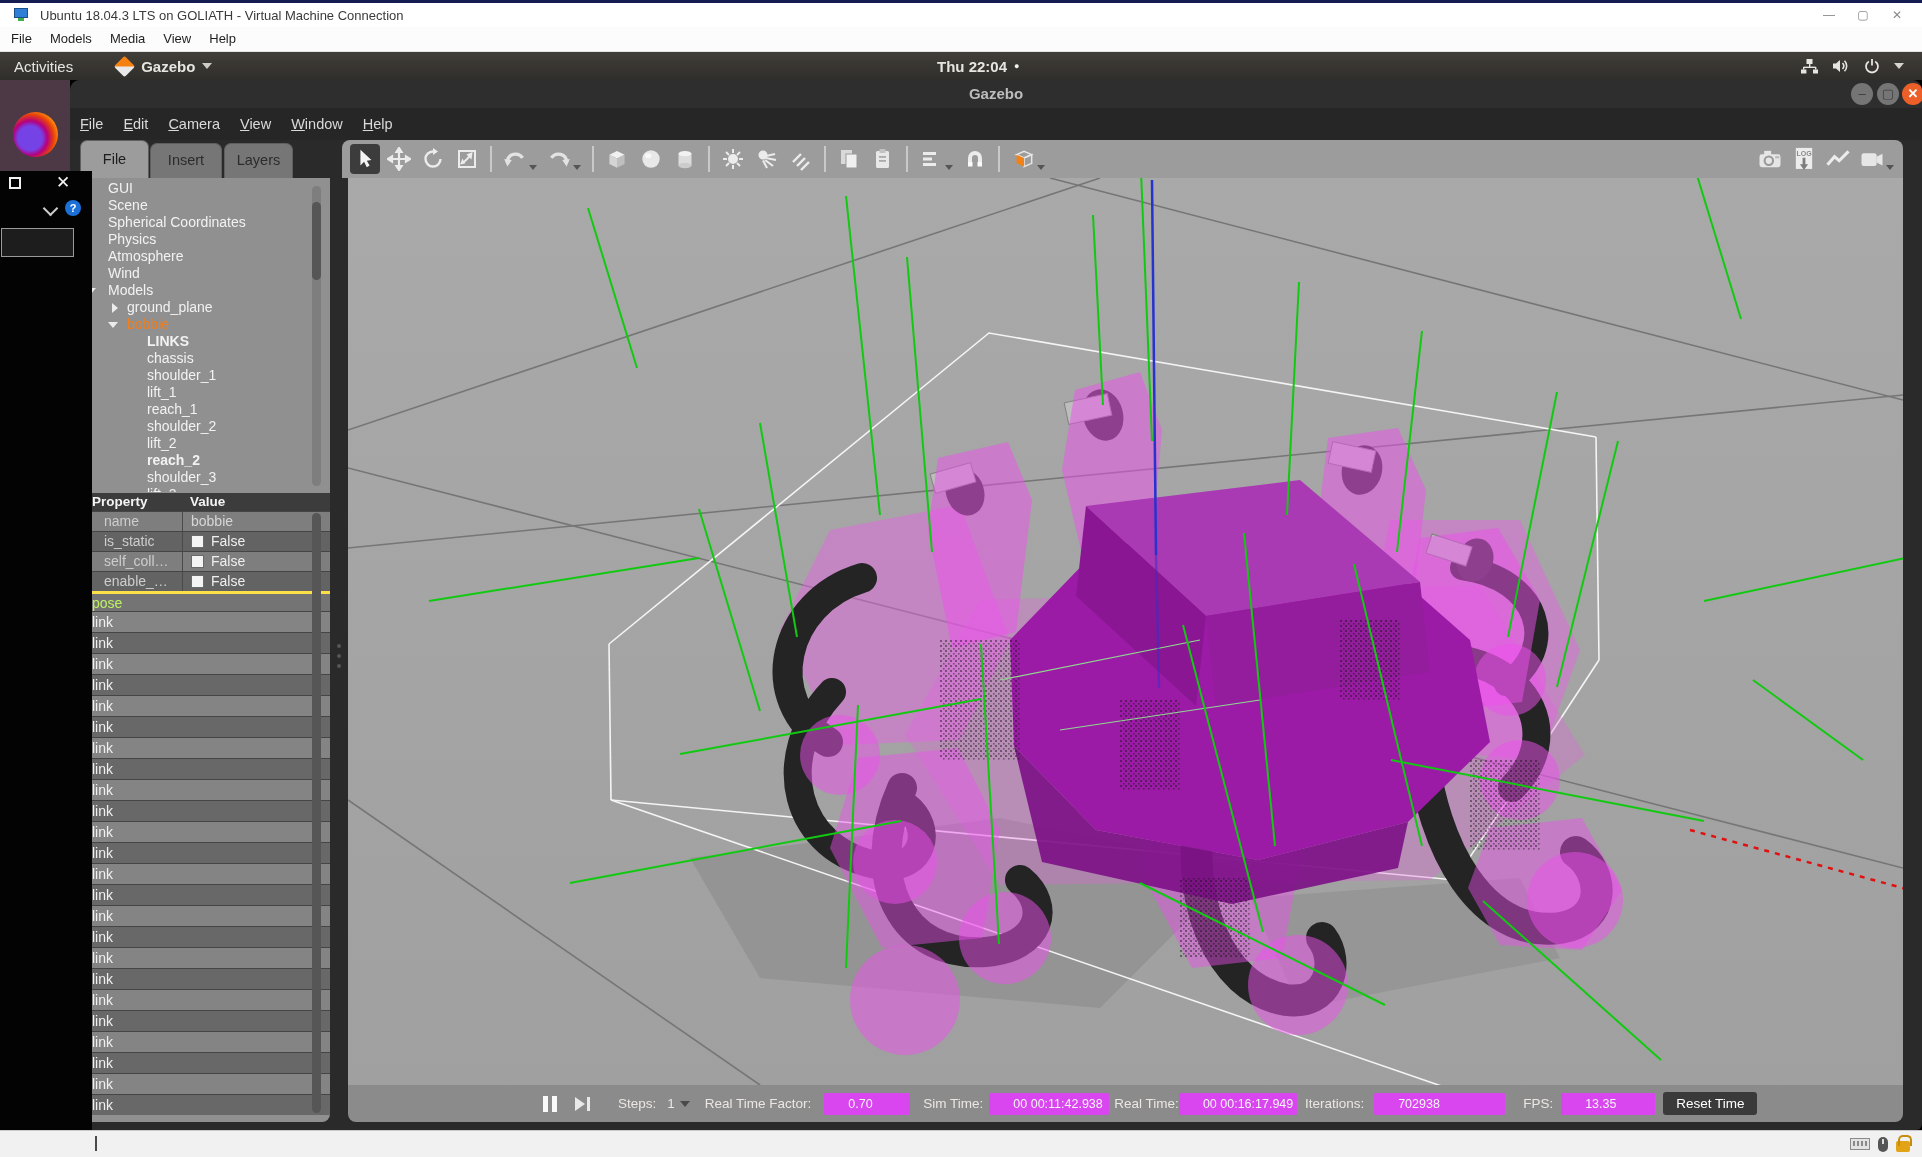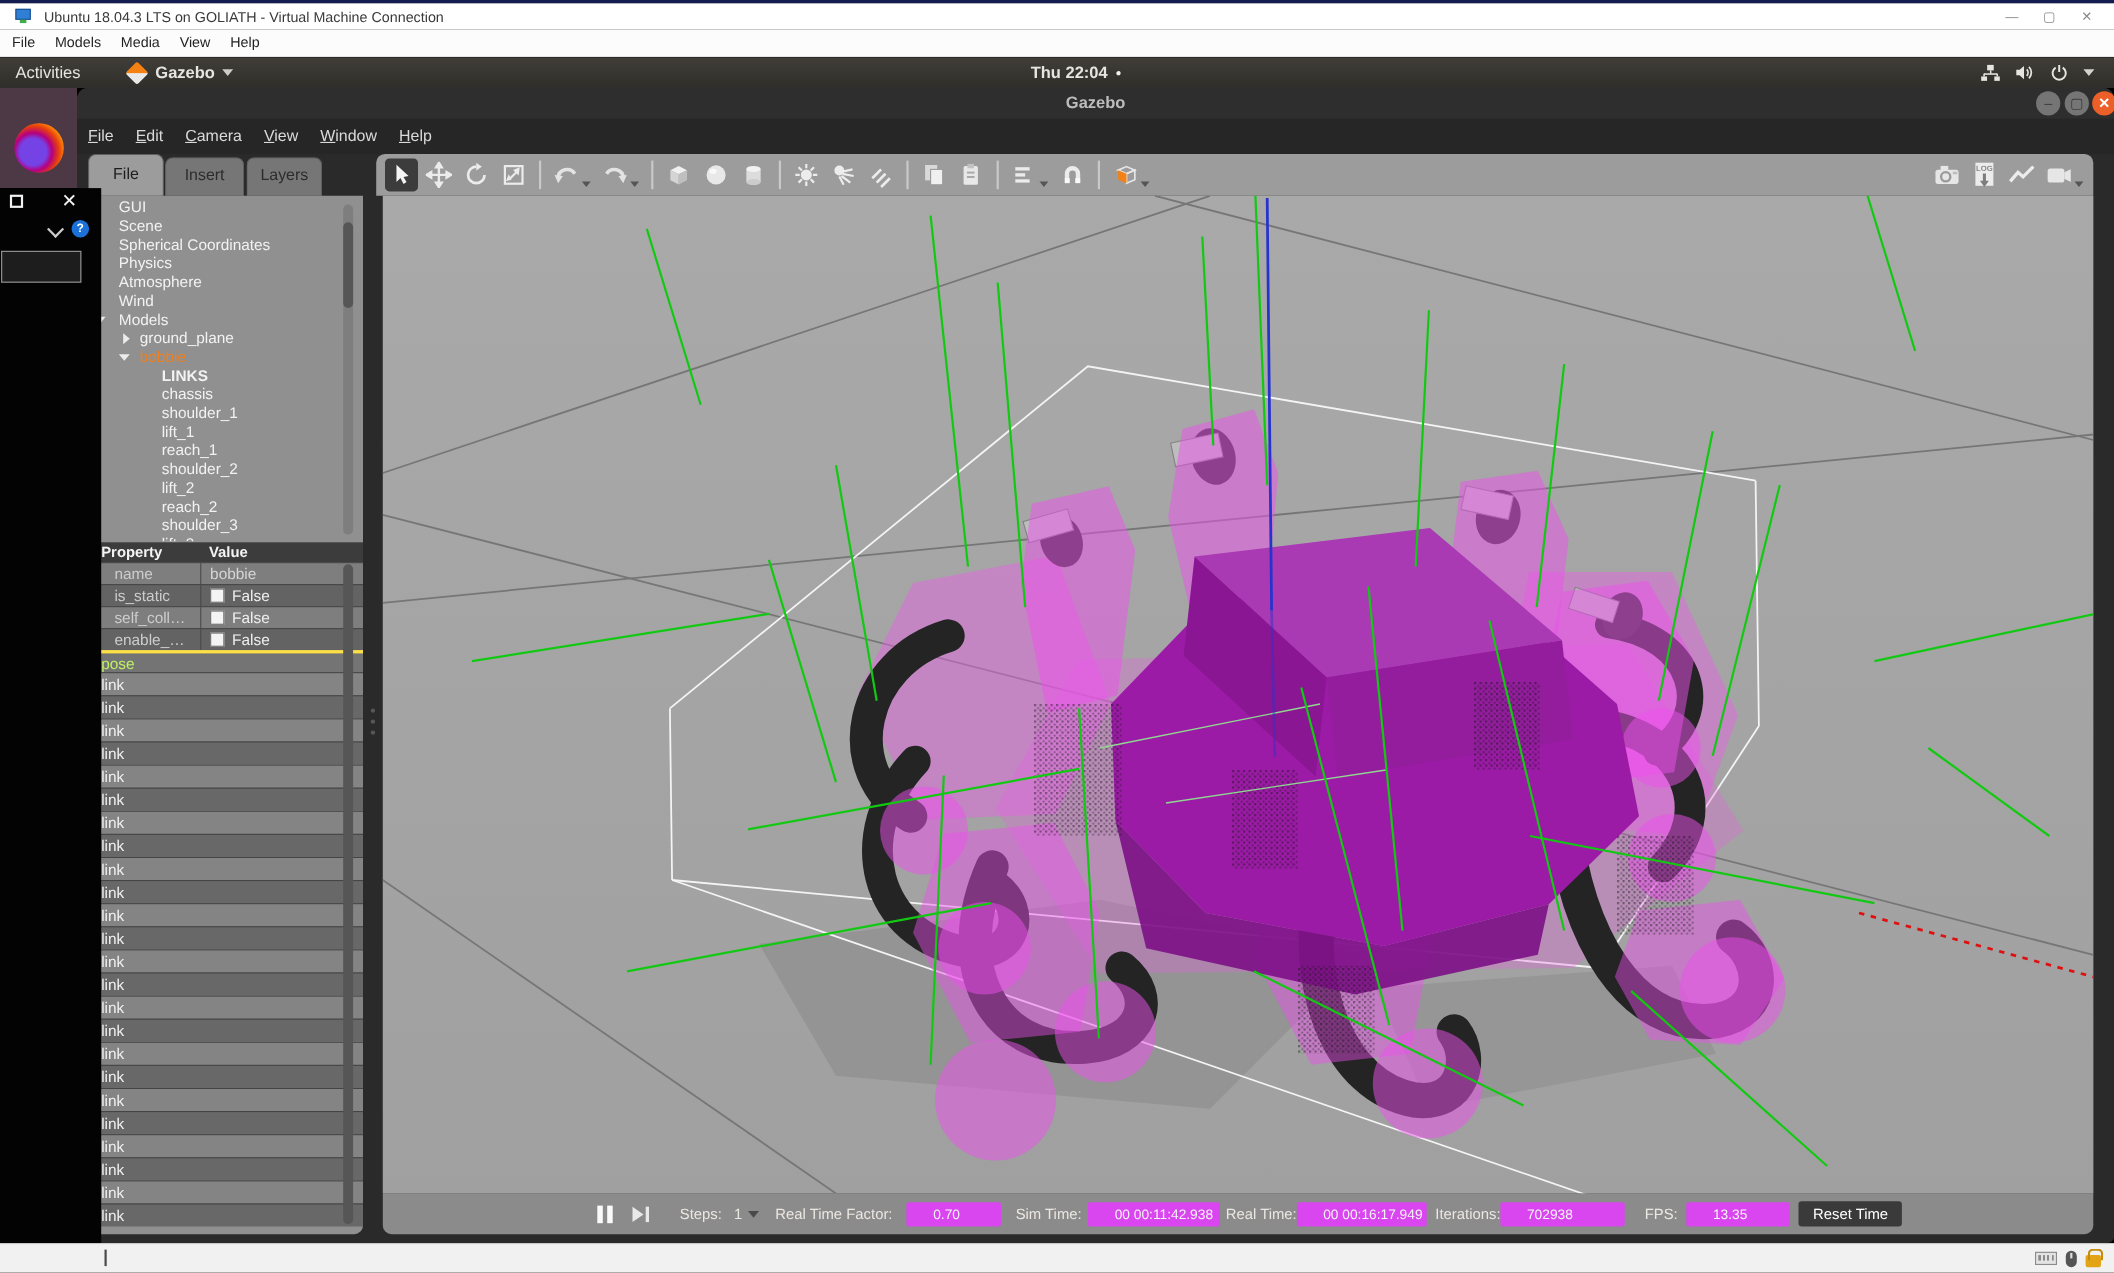--- a/index.html
+++ b/index.html
@@ -438,21 +438,21 @@
           <div class="tree-row">
             <div class="tree-label" style="left: 77px;">reach_1</div>
           </div>
           <div class="tree-row">
             <div class="tree-label" style="left: 77px;">shoulder_2</div>
           </div>
           <div class="tree-row">
             <div class="tree-label" style="left: 77px;">lift_2</div>
           </div>
           <div class="tree-row">
-            <div class="tree-label" style="left: 77px;">reach_2</div>
+            <div class="tree-label" style="left: 77px; font-weight: bold;">reach_2</div>
           </div>
           <div class="tree-row">
             <div class="tree-label" style="left: 77px;">shoulder_3</div>
           </div>
           <div class="tree-row">
             <div class="tree-label" style="left: 77px;">lift_3</div>
           </div>
         </div>
       <div id="tree-scrollbar">
         <div id="tree-scroll-thumb"></div>
@@ -748,21 +748,21 @@
       <div class="sb-label" style="margin-left:28px">Steps:</div>
       <div class="sb-label" style="margin-left:11px">1</div>
       <div id="sb-steps-caret"></div>
       <div class="sb-label" style="margin-left:15px">Real Time Factor:</div>
       <div class="sb-field" style="margin-left:13px;width:86px">0.70</div>
       <div class="sb-label" style="margin-left:13px">Sim Time:</div>
       <div class="sb-field" style="margin-left:6px;width:120px">00 00:11:42.938</div>
       <div class="sb-label" style="margin-left:5px">Real Time:</div>
       <div class="sb-field" style="width:118px">00 00:16:17.949</div>
       <div class="sb-label" style="margin-left:8px">Iterations:</div>
-      <div class="sb-field" style="width:113px">702938</div>
+      <div class="sb-field" style="margin-left:10px;width:131px">702938</div>
       <div class="sb-label" style="margin-left:18px">FPS:</div>
       <div class="sb-field" style="margin-left:8px;width:94px">13.35</div>
       <div id="sb-reset">Reset Time</div>
     </div>
   </div>
 
   <div id="black-window" class="abs">
     <div id="bw-restore" class="abs"></div>
     <div id="bw-close" class="abs">✕</div>
     <div id="bw-chevron" class="abs"></div>

